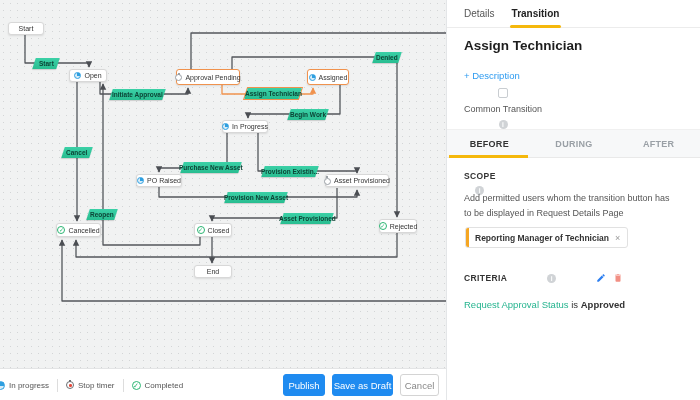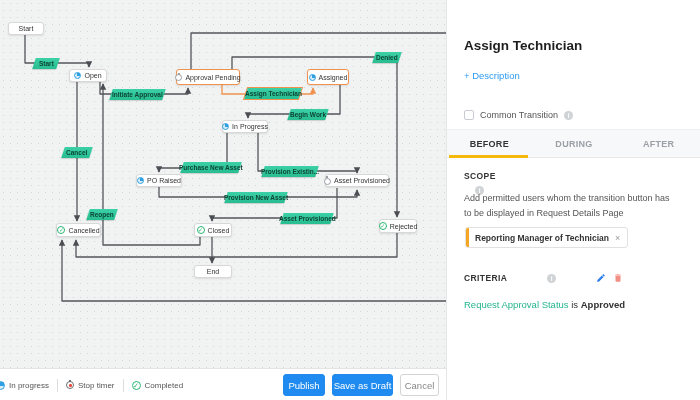--- a/index.html
+++ b/index.html
@@ -52,21 +52,21 @@
 
   
   .panel { position:absolute; left:446px; top:0; width:254px; height:400px; background:#fff;
            border-left:1px solid #e4e6e8; }
   .ptabs { position:relative; height:28px; border-bottom:1px solid #ececec; display:flex; align-items:center; }
   .ptab { font-size:10px; color:#555; margin-left:17px; position:relative; height:28px; display:flex; align-items:center; }
   .ptab.active { color:#222; font-weight:bold; }
   .ptab.active::after { content:""; position:absolute; left:-2px; right:-2px; bottom:0; height:3px; background:#f5b80c; border-radius:2px; }
   .ptitle { position:absolute; left:17px; top:38px; font-size:13.5px; font-weight:bold; color:#1e1e1e; }
   .desc-link { position:absolute; left:17px; top:70px; font-size:9.5px; color:#2e9bf0; cursor:pointer; }
-  .common-row { position:absolute; left:17px; top:110px; display:flex; align-items:center; gap:6px; }
+  .common-row { position:absolute; left:17px; top:88px; display:flex; align-items:center; gap:6px;flex-direction:column; }
   .cbox { width:10px; height:10px; border:1px solid #c9cdd1; border-radius:2px; background:#fff; }
   .common-label { font-size:9px; color:#555; }
   .info { display:inline-block; width:9px; height:9px; border-radius:50%; background:#d0d3d6; color:#fff;
           font-size:6.5px; line-height:9px; text-align:center; font-weight:bold; }
   .stagebar { position:absolute; left:0; top:129px; width:254px; height:29px; background:#f7f8f9;
               border-top:1px solid #f0f0f0; border-bottom:1px solid #e9e9e9; display:flex; }
   .stage { flex:1; display:flex; align-items:center; justify-content:center; font-size:9px; font-weight:bold;
            letter-spacing:.3px; color:#9aa0a6; position:relative; }
   .stage.active { color:#333; }
   .stage.active::after { content:""; position:absolute; left:2px; right:4px; bottom:-1px; height:3px; background:#f5b80c; }
@@ -213,20 +213,24 @@
         <span>Completed</span>
       </div>
     </div>
     <div class="btn blue" style="left:283px;width:42px;">Publish</div>
     <div class="btn blue" style="left:332px;width:61px;">Save as Draft</div>
     <div class="btn ghost" style="left:400px;width:39px;">Cancel</div>
   </div>
 
   <div class="panel">
 
+    <div class="ptabs">
+      <div class="ptab">Details</div>
+      <div class="ptab active">Transition</div>
+    </div>
 
     <div class="ptitle">Assign Technician</div>
     <div class="desc-link">+ Description</div>
 
     <div class="common-row">
       <span class="cbox"></span>
       <span class="common-label">Common Transition</span>
       <span class="info">i</span>
     </div>
 

